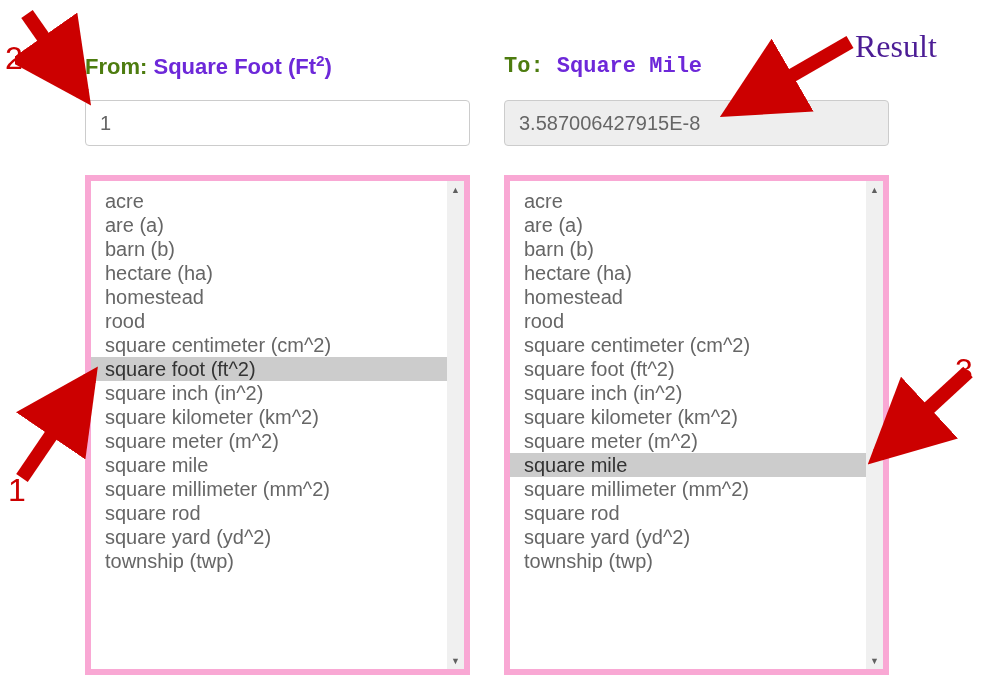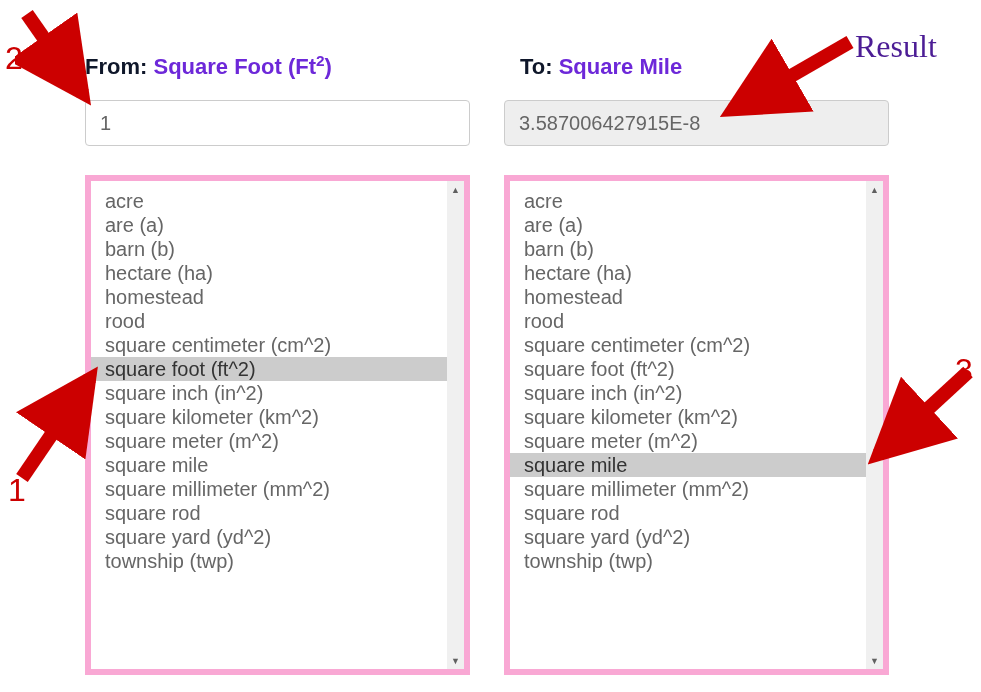--- a/index.html
+++ b/index.html
@@ -21,21 +21,21 @@
     .panel-right {
       left: 504px;
     }
     .label-row {
       position: absolute;
       top: 54px;
       font-size: 22px;
       font-weight: bold;
     }
     .label-black {
-      color: #0f172a;
+      color: #4d7c0f;
     }
     .label-red {
       color: #6d28d9;
     }
     .sup {
       font-size: 0.7em;
       vertical-align: super;
       line-height: 0;
     }
     .input-field, .output-field {
@@ -147,21 +147,21 @@
       <div class="list-item">square rod</div>
       <div class="list-item">square yard (yd^2)</div>
       <div class="list-item">township (twp)</div>
     </div>
   <div class="scrollbar-track">
     <div class="scroll-btn scroll-up">▲</div>
     <div class="scroll-btn scroll-down">▼</div>
   </div>
 </div>
 
-<div class="label-row panel-right" style="left:520px;">
+<div class="label-row panel-right" style="left:504px;font-family:Liberation Mono, monospace;">
   <span class="label-black">To: </span><span class="label-red">Square Mile</span>
 </div>
 
 <div class="output-field panel-right" style="left:504px;align-items:center;">
   <span>3.587006427915E-8</span>
 </div>
 
 <div class="listbox-wrap panel-right" style="left:504px;">
   <div class="listbox" id="to-list">
       <div class="list-item">acre</div>

